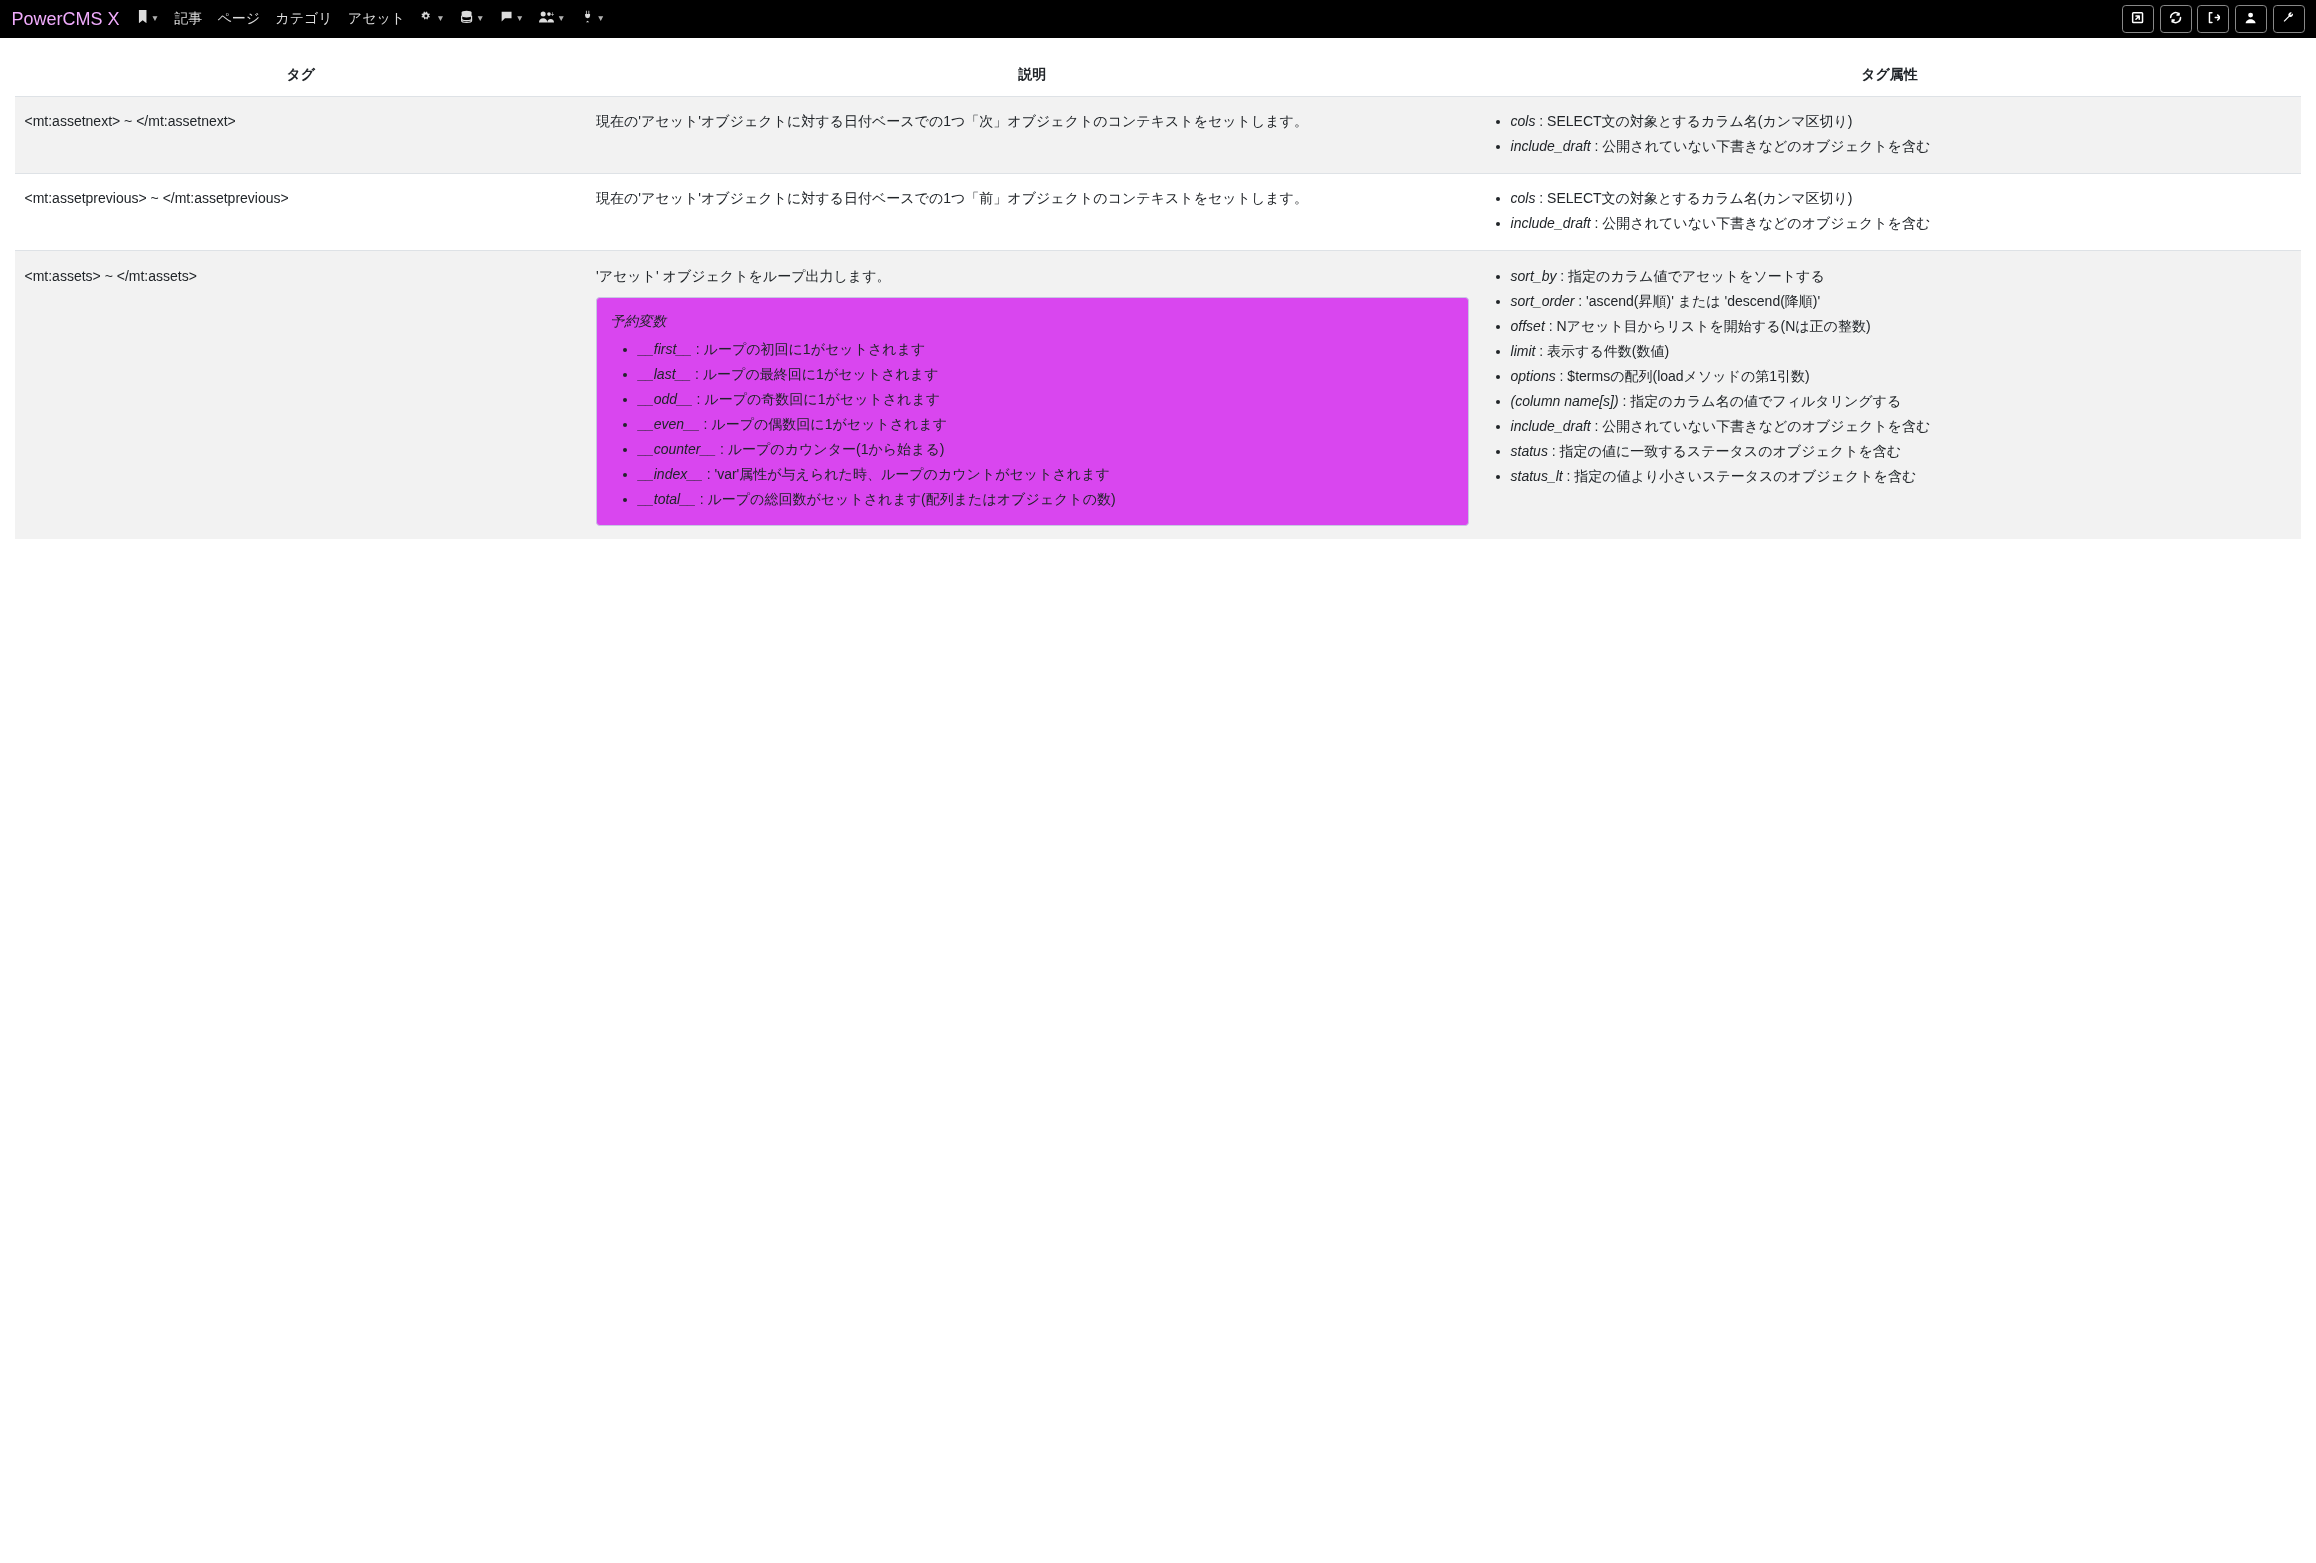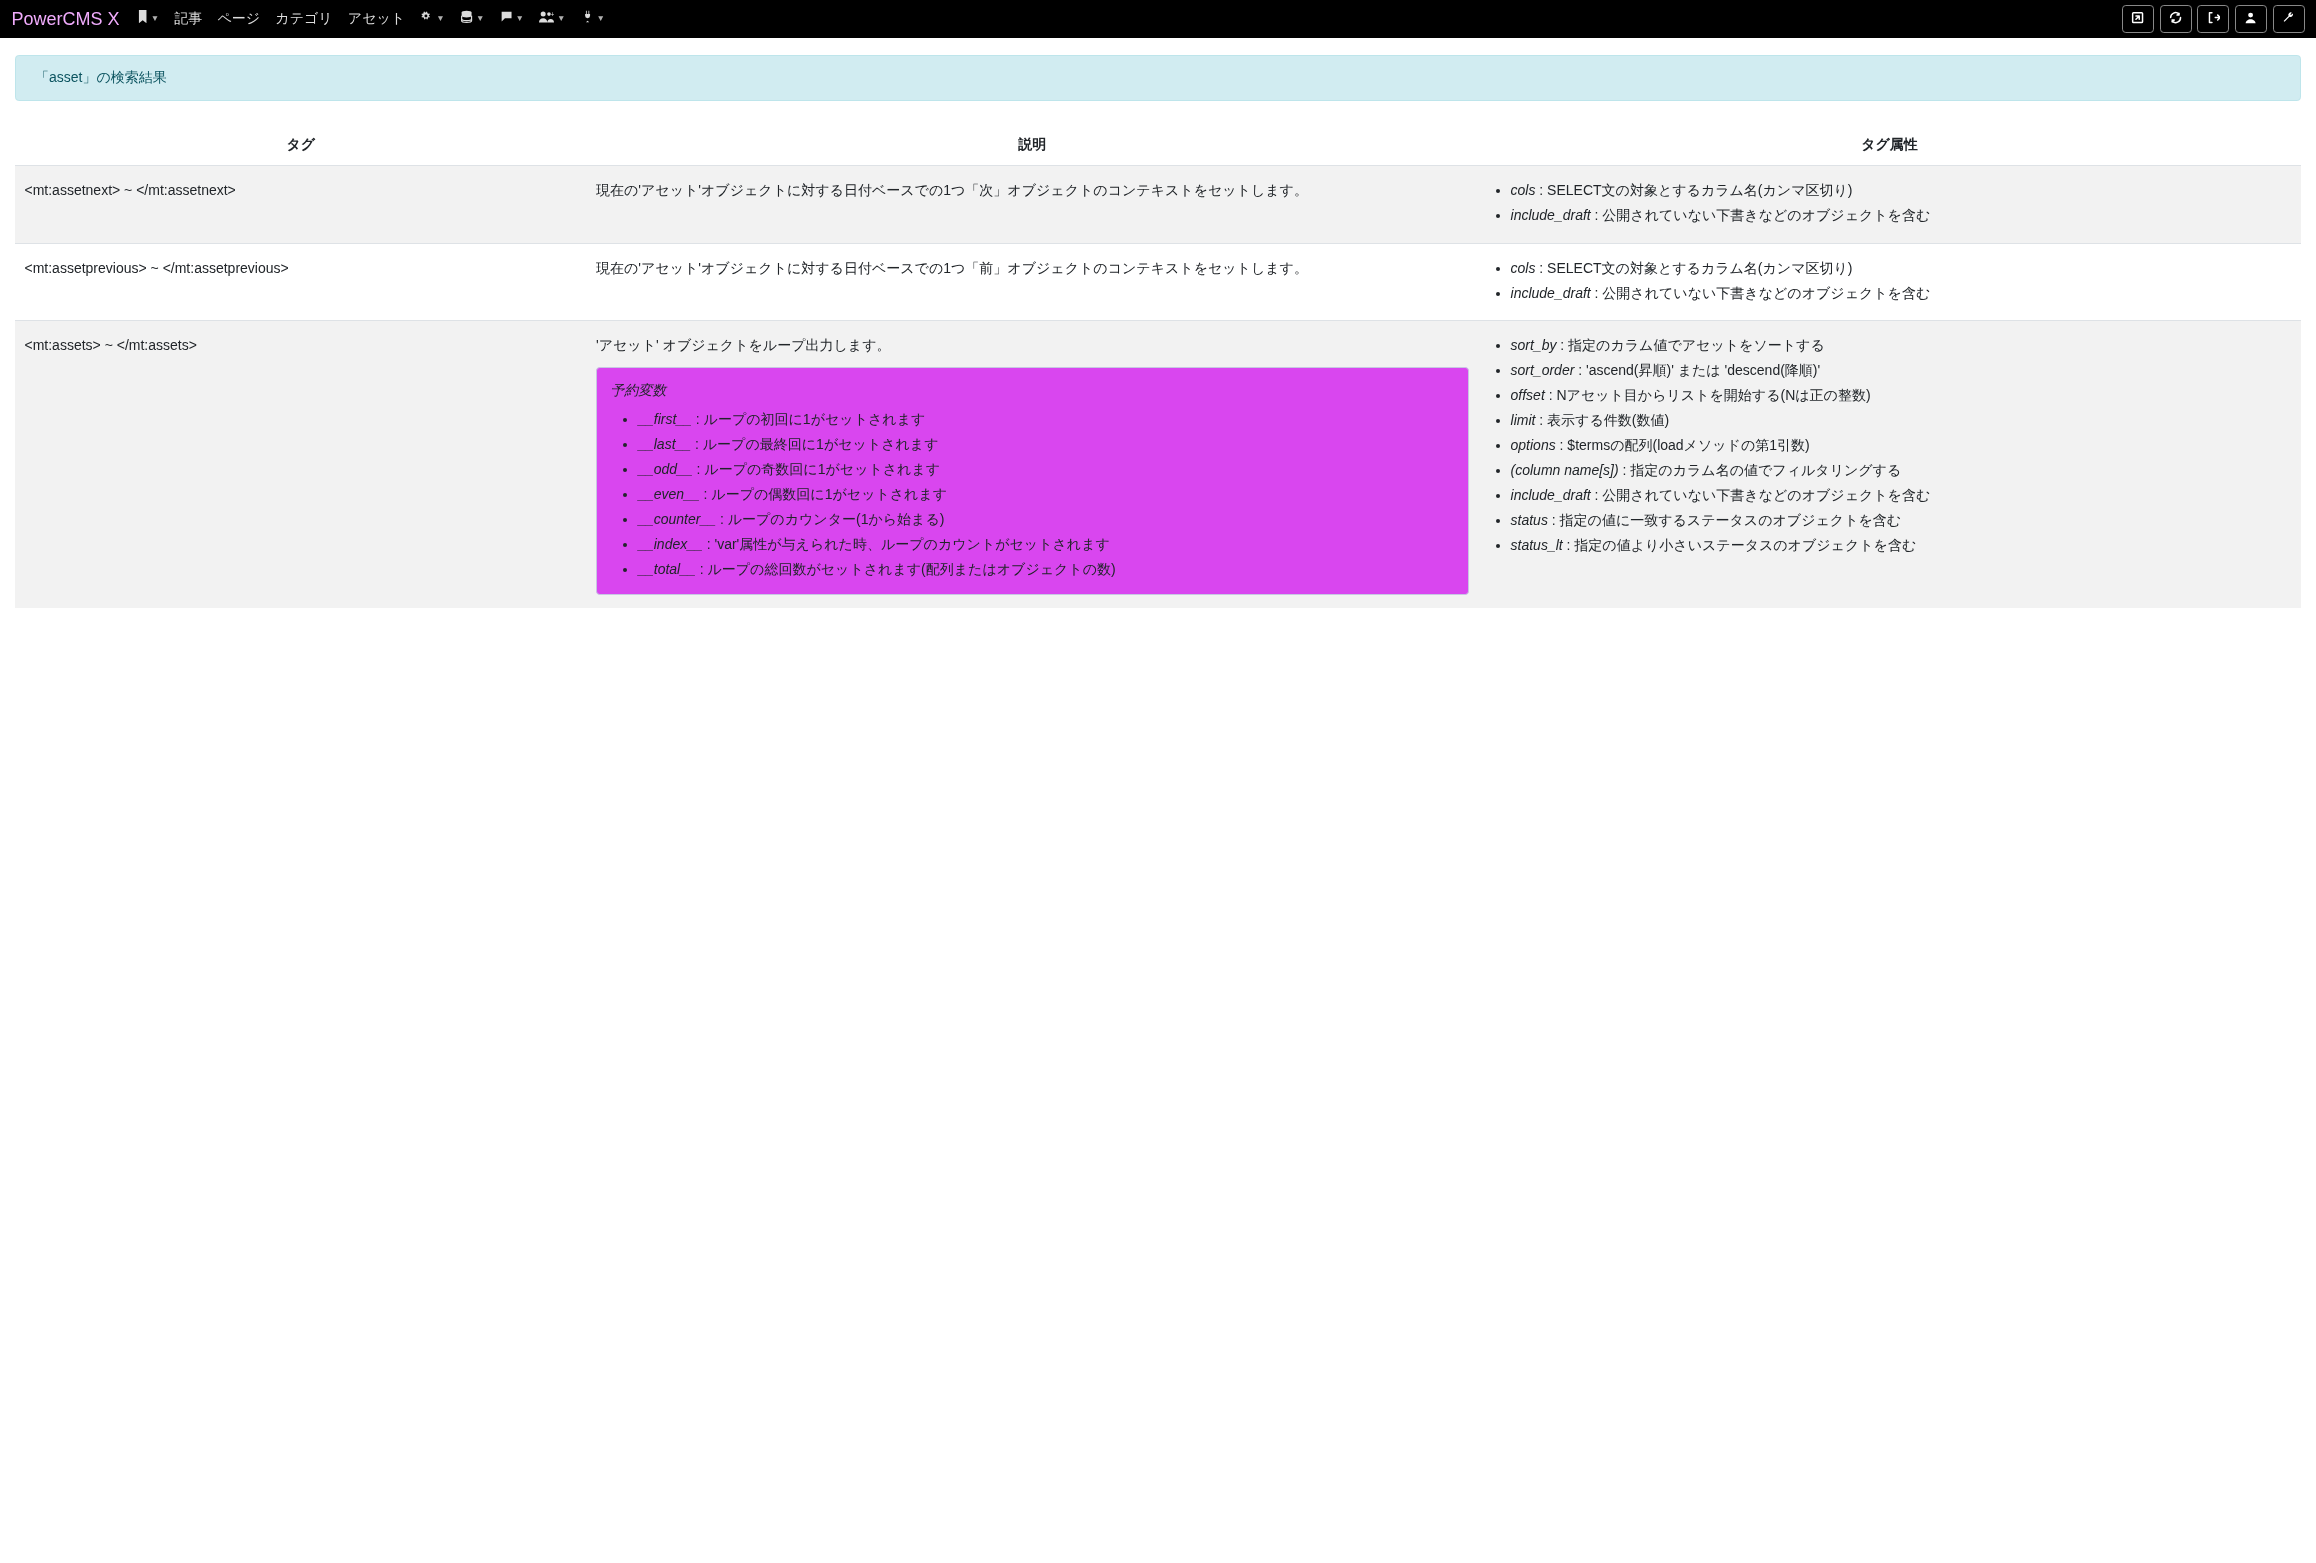--- a/index.html
+++ b/index.html
@@ -131,23 +131,20 @@
         <span><svg width="13.2" height="13.2" viewBox="0 0 16 16" fill="currentColor">
             <path d="M13 3a3 3 0 01-4 4L3 13l-1-1 6-6a3 3 0 014-4l-2 2 1 1 2-2z"></path>
           </svg></span>
       </button>
     </div>
 </nav>
 
 <div class="container">
 
 
-  <div class="alert-info">
-    <span>「asset」の検索結果</span>
-  </div>
 
 
   <table class="tag-table">
     <thead>
       <tr>
         <th class="col-tag">タグ</th>
         <th class="col-desc">説明</th>
         <th class="col-attr">タグ属性</th>
       </tr>
     </thead>

